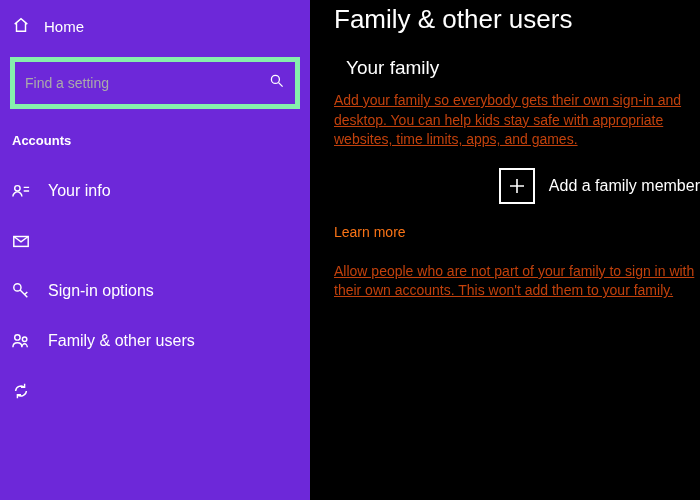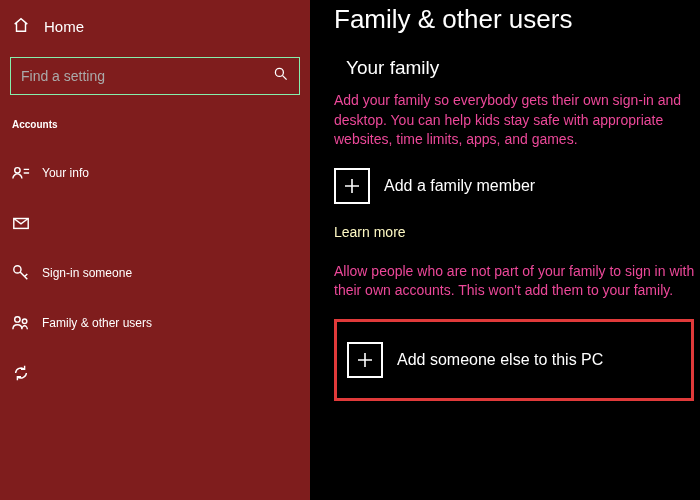--- a/index.html
+++ b/index.html
@@ -4,64 +4,64 @@
 <style>
   * { box-sizing: border-box; margin: 0; padding: 0; }
   body {
     width: 700px; height: 500px;
     background: #000; color: #fff;
     font-family: "Segoe UI", Arial, sans-serif;
     overflow: hidden; display: flex;
   }
   .sidebar {
     width: 310px; height: 100%;
-    background: #7f1d1d;
+    background: #6d28d9;
     padding: 10px 0 0 0;
   }
   .home-row {
     display: flex; align-items: center;
     padding: 6px 12px; gap: 14px;
     font-size: 15px; cursor: pointer;
   }
   .search-box {
     margin: 14px 10px 18px 10px;
-    border: 1px solid #86efac;
-    height: 38px; display: flex; align-items: center;
+    border: 5px solid #86efac;
+    height: 52px; display: flex; align-items: center;
     padding: 0 10px; justify-content: space-between;
     color: #aaa; cursor: text;
   }
   .search-box span.ph { font-size: 14px; }
   .category {
-    font-weight: 600; font-size: 10px;
+    font-weight: 600; font-size: 13px;
     padding: 6px 12px 24px 12px;
   }
   .nav-item {
-    display: flex; align-items: center;
-    padding: 10px 12px; gap: 12px;
-    font-size: 12px; cursor: pointer;
+    display: flex; align-items: flex-start;
+    padding: 10px 12px; gap: 18px;
+    font-size: 16px; cursor: pointer;
     margin-bottom: 12px;
   }
   .nav-item .icon { width: 18px; display:flex; justify-content:center; }
   .main {
     flex: 1; padding: 4px 0 0 24px;
     background: #000;
   }
   .page-title { font-size: 26px; font-weight: 400; margin-bottom: 22px; }
   .section-title { font-size: 19px; font-weight: 400; margin: 18px 0 12px 12px; }
-  .body-text { font-size: 14px; line-height: 1.4; color: #ec4899; margin-bottom: 18px; }
+  .body-text { font-size: 14px; line-height: 1.4; color: #c2410c; margin-bottom: 18px; text-decoration: underline; }
   .add-row {
     display: flex; align-items: center; gap: 14px;
-    margin: 10px 0; cursor: pointer;
+    margin: 10px 0; cursor: pointer; justify-content: flex-end;
   }
   .plus-box {
     width: 36px; height: 36px; border: 2px solid #fff;
     display:flex; align-items:center; justify-content:center;
   }
   .plus-box svg { stroke: #fff; }
-  .link { color: #fef9c3; font-size: 14px; cursor: pointer; margin: 10px 0 22px 0; display:inline-block;}
+  .link { color: #f97316; font-size: 14px; cursor: pointer; margin: 10px 0 22px 0; display:inline-block;}
   .highlight-box {
     border: 3px solid #e03a3a;
     padding: 10px 10px;
     margin-top: 6px;
     width: 360px;
   }
   svg { fill: none; stroke: #fff; stroke-width: 1.6; }
 </style>
 </head>
 <body>
@@ -107,21 +107,21 @@
     </span>
   </div>
 
   <div class="nav-item">
     <span class="icon">
       <svg width="18" height="18" viewBox="0 0 20 20">
           <circle cx="6" cy="6" r="4"></circle>
           <path d="M9 9l8 8M14 14l3-3"></path>
         </svg>
     </span>
-    <span>Sign-in someone</span>
+    <span>Sign-in options</span>
   </div>
 
 
   <div class="nav-item">
     <span class="icon">
       <svg width="18" height="18" viewBox="0 0 20 20">
           <circle cx="6" cy="6" r="3"></circle>
           <circle cx="14" cy="8" r="2.5"></circle>
           <path d="M1 17c0-3 2-5 5-5s5 2 5 5M11 17c0-2 1.5-4 3-4s3 2 3 4"></path>
         </svg>
@@ -150,23 +150,13 @@
           <path d="M10 3v14M3 10h14"></path>
         </svg>
     </div>
     <span>Add a family member</span>
   </div>
 
   <a class="link">Learn more</a>
 
   <div class="body-text">Allow people who are not part of your family to sign in with their own accounts. This won't add them to your family.</div>
 
-  <div class="highlight-box">
-    <div class="add-row">
-      <div class="plus-box">
-        <svg width="20" height="20" viewBox="0 0 20 20">
-            <path d="M10 3v14M3 10h14"></path>
-          </svg>
-      </div>
-      <span>Add someone else to this PC</span>
-    </div>
-  </div>
 </div>
 
 </body></html>

